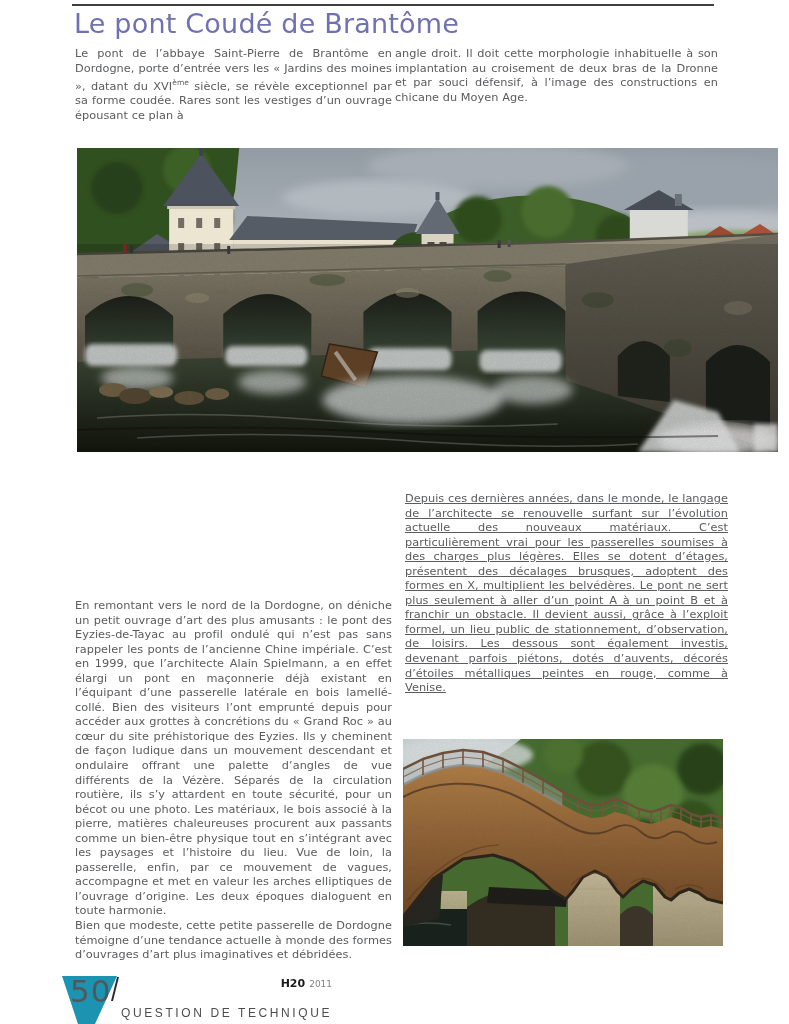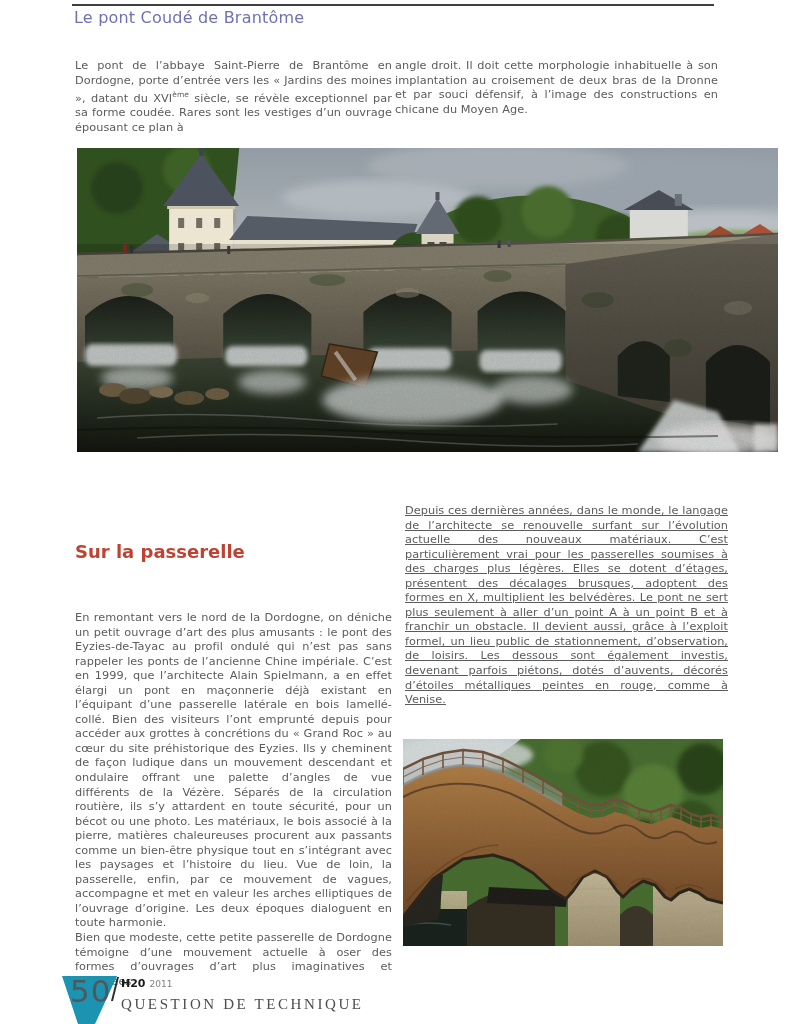--- a/index.html
+++ b/index.html
@@ -1,38 +1,38 @@
 <!DOCTYPE html>
 <html><head>
 <meta charset="utf-8">
 <style>
   html,body{margin:0;padding:0;width:789px;height:1024px;background:#ffffff;overflow:hidden;}
   body{font-family:"DejaVu Sans",sans-serif;position:relative;color:#58595b;}
   .abs{position:absolute;}
   .top-rule{left:72px;top:4px;width:642px;height:2px;background:#3f3f41;}
-  .page-title{left:74px;top:8px;font-size:16px;font-weight:500;color:#6f71b3;letter-spacing:.2px;}
-  .col{text-align:justify;font-size:11.3px;line-height:14.55px;color:#5a5b5d;letter-spacing:.05px;margin-top:12px;}
+  .page-title{left:74px;top:8px;font-size:27px;font-weight:500;color:#6f71b3;letter-spacing:.2px;}
+  .col{text-align:justify;font-size:11.3px;line-height:14.55px;color:#5a5b5d;letter-spacing:.05px;}
   .col p{margin:0;}
   .intro-left{left:75px;top:47px;width:317px;}
   .intro-right{left:395px;top:47px;width:323px;}
   .photo-main{left:77px;top:148px;width:701px;height:304px;}
   .section-heading{left:75px;top:541px;font-size:18px;line-height:21.5px;font-weight:bold;color:#c04232;}
   .body-left{left:75px;top:599px;width:317px;}
   .body-right{left:405px;top:492px;width:323px;text-decoration:underline;}
   .photo-two{left:403px;top:739px;width:320px;height:207px;}
   sup{font-size:7.5px;}
   
   .teal-slash{left:37px;top:976px;width:80px;height:48px;background:#1b93b1;
     clip-path:polygon(25px 0,80px 0,58px 48px,41px 48px);}
   .page-num{left:70px;top:973px;font-size:31px;color:#55565a;letter-spacing:1px;}
   .footer-divider{left:114px;top:977px;width:2px;height:24px;background:#2b2b2b;transform:skewX(-14deg);}
-  .footer-text{left:121px;top:976px;line-height:11px;white-space:nowrap;}
+  .footer-text{left:121px;top:976px;line-height:11px;white-space:nowrap;text-align:right;}
   .mag{font-weight:bold;font-size:11px;color:#1a1a1a;}
   .year{font-size:9px;color:#808184;margin-left:4px;}
-  .rubric{font-family:Liberation Serif, serif;font-size:15px;letter-spacing:2.6px;color:#4d4d4f;margin-top:9px;}
+  .rubric{font-family:Liberation Sans, sans-serif;font-size:12px;letter-spacing:2.6px;color:#4d4d4f;margin-top:18px;}
   svg{display:block;}
 </style>
 </head>
 <body>
 
 <div class="abs top-rule"></div>
 <div class="abs page-title">Le pont Coudé de Brantôme</div>
 
 <div class="abs col intro-left">
   <p><span>Le pont de l’abbaye Saint-Pierre de Brantôme en Dordogne, porte d’entrée vers les « Jardins des moines », datant du XVI</span><sup>ème</sup><span> siècle, se révèle exceptionnel par sa forme coudée. Rares sont les vestiges d’un ouvrage épousant ce plan à</span></p>
@@ -212,26 +212,25 @@
     <path d="M60,290 Q180,282 320,292 T560,296"></path>
   </g>
   <g stroke="#0c100b" stroke-width="2" opacity="0.45" fill="none">
     <path d="M0,282 Q140,276 300,284 T640,288"></path>
   </g>
   <rect x="0" y="96" width="700" height="208" fill="#000000" filter="url(#grain)" opacity="0.16"></rect>
 </svg>
 </div>
 
 <div class="abs section-heading">
-  <div>Sur la passerelle</div>
 </div>
 
 <div class="abs col body-left">
   <p>En remontant vers le nord de la Dordogne, on déniche un petit ouvrage d’art des plus amusants : le pont des Eyzies-de-Tayac au profil ondulé qui n’est pas sans rappeler les ponts de l’ancienne Chine impériale. C’est en 1999, que l’architecte Alain Spielmann, a en effet élargi un pont en maçonnerie déjà existant en l’équipant d’une passerelle latérale en bois lamellé-collé. Bien des visiteurs l’ont emprunté depuis pour accéder aux grottes à concrétions du « Grand Roc » au cœur du site préhistorique des Eyzies. Ils y cheminent de façon ludique dans un mouvement descendant et ondulaire offrant une palette d’angles de vue différents de la Vézère. Séparés de la circulation routière, ils s’y attardent en toute sécurité, pour un bécot ou une photo. Les matériaux, le bois associé à la pierre, matières chaleureuses procurent aux passants comme un bien-être physique tout en s’intégrant avec les paysages et l’histoire du lieu. Vue de loin, la passerelle, enfin, par ce mouvement de vagues, accompagne et met en valeur les arches elliptiques de l’ouvrage d’origine. Les deux époques dialoguent en toute harmonie.</p>
-  <p>Bien que modeste, cette petite passerelle de Dordogne témoigne d’une mouvement actuelle à oser des formes d’ouvrages d’art plus imaginatives et débridées.</p>
+  <p>Bien que modeste, cette petite passerelle de Dordogne témoigne d’une tendance actuelle à monde des formes d’ouvrages d’art plus imaginatives et débridées.</p>
 </div>
 
 <div class="abs col body-right">
   <p>Depuis ces dernières années, dans le monde, le langage de l’architecte se renouvelle surfant sur l’évolution actuelle des nouveaux matériaux. C’est particulièrement vrai pour les passerelles soumises à des charges plus légères. Elles se dotent d’étages, présentent des décalages brusques, adoptent des formes en X, multiplient les belvédères. Le pont ne sert plus seulement à aller d’un point A à un point B et à franchir un obstacle. Il devient aussi, grâce à l’exploit formel, un lieu public de stationnement, d’observation, de loisirs. Les dessous sont également investis, devenant parfois piétons, dotés d’auvents, décorés d’étoiles métalliques peintes en rouge, comme à Venise.</p>
 </div>
 
 <div class="abs photo-two">
 <svg viewBox="0 0 320 207" width="320" height="207" preserveAspectRatio="none">
   <defs>
     <linearGradient id="woodg" x1="0" y1="0" x2="0" y2="1">

